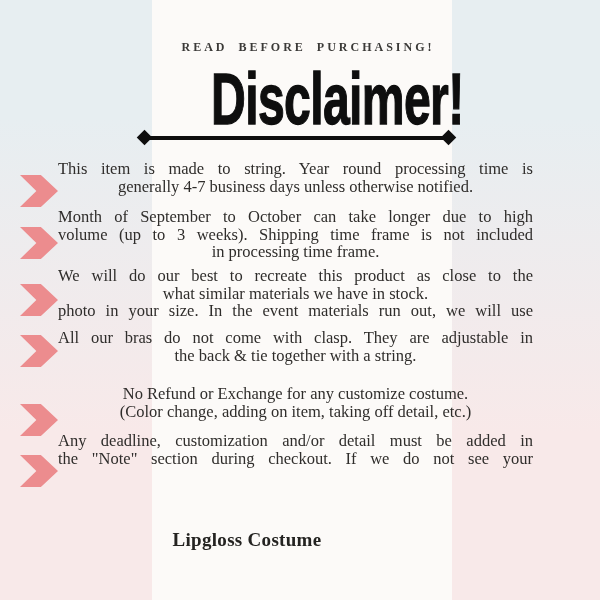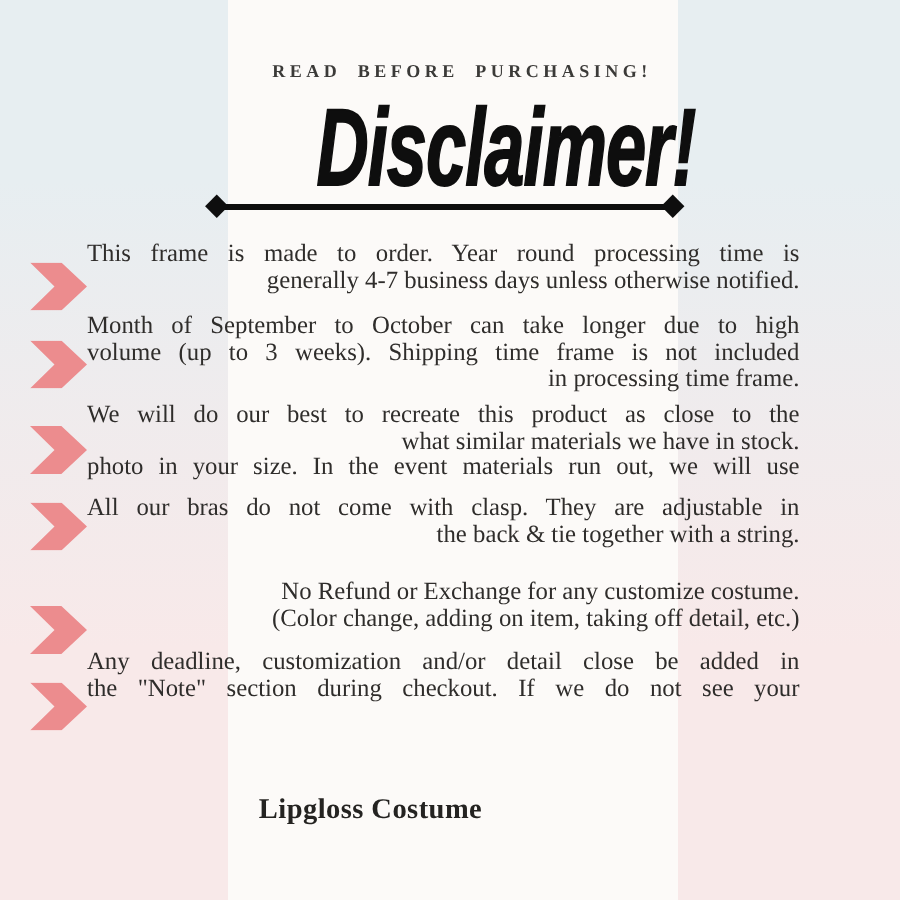--- a/index.html
+++ b/index.html
@@ -20,21 +20,21 @@
     background:var(--card);
   }
   .eyebrow{
     position:absolute;top:40px;left:146px;width:324px;
     text-align:center;
     font-family:"Liberation Serif",serif;
     font-weight:bold;font-size:12px;letter-spacing:3px;word-spacing:5px;
     color:#3b3a38;
   }
   .title-wrap{
-    position:absolute;top:62px;left:146px;width:324px;text-align:center;font-style:italic;
+    position:absolute;top:62px;left:146px;width:324px;text-align:center;
   }
   .title{
     display:inline-block;
     font-family:"Liberation Sans",sans-serif;
     font-weight:bold;font-size:73px;line-height:73px;
     letter-spacing:-1px;
     transform:scaleX(0.66);transform-origin:50% 50%;
     color:var(--title);
     -webkit-text-stroke:1.3px var(--title);
     white-space:nowrap;
@@ -52,21 +52,21 @@
   .chevron{
     position:absolute;left:20px;width:38px;height:32px;
     background:var(--arrow);
     clip-path:polygon(0% 0%, 55% 0%, 100% 50%, 55% 100%, 0% 100%, 43% 50%);
   }
   .para{
     position:absolute;left:58px;width:475px;
     font-size:16.5px;line-height:17.6px;
     color:var(--text);
   }
-  .line{text-align:right;}
+  .line{text-align:center;}
   .line.j{text-align:justify;text-align-last:justify;}
   .brand{
     position:absolute;top:529px;left:0;width:494px;text-align:center;
     font-family:"Liberation Serif",serif;
     font-weight:bold;font-size:19px;color:#242321;
     letter-spacing:0.3px;
   }
 </style>
 </head>
 <body>
@@ -81,21 +81,21 @@
   </div>
 
   <div class="divider">
     <span class="diamond left"></span>
     <span class="diamond right"></span>
   </div>
 
   <div id="paragraphs">
       <div class="chevron" style="top: 175px;"></div>
       <div class="para" style="top: 160px;">
-        <div class="line j">This frame is made to order. Year round processing time is</div>
+        <div class="line j">This item is made to string. Year round processing time is</div>
         <div class="line">generally 4-7 business days unless otherwise notified.</div>
       </div>
       <div class="chevron" style="top: 227px;"></div>
       <div class="para" style="top: 208px;">
         <div class="line j">Month of September to October can take longer due to high</div>
         <div class="line j">volume (up to 3 weeks). Shipping time frame is not included</div>
         <div class="line">in processing time frame.</div>
       </div>
       <div class="chevron" style="top: 284px;"></div>
       <div class="para" style="top: 267px;">
@@ -108,19 +108,19 @@
         <div class="line j">All our bras do not come with clasp. They are adjustable in</div>
         <div class="line">the back &amp; tie together with a string.</div>
       </div>
       <div class="chevron" style="top: 404px;"></div>
       <div class="para" style="top: 385px;">
         <div class="line">No Refund or Exchange for any customize costume.</div>
         <div class="line">(Color change, adding on item, taking off detail, etc.)</div>
       </div>
       <div class="chevron" style="top: 455px;"></div>
       <div class="para" style="top: 432px;">
-        <div class="line j">Any deadline, customization and/or detail close be added in</div>
+        <div class="line j">Any deadline, customization and/or detail must be added in</div>
         <div class="line j">the "Note" section during checkout. If we do not see your</div>
       </div>
     </div>
 
   <div class="brand">Lipgloss Costume</div>
 </div>
 
 </body></html>

